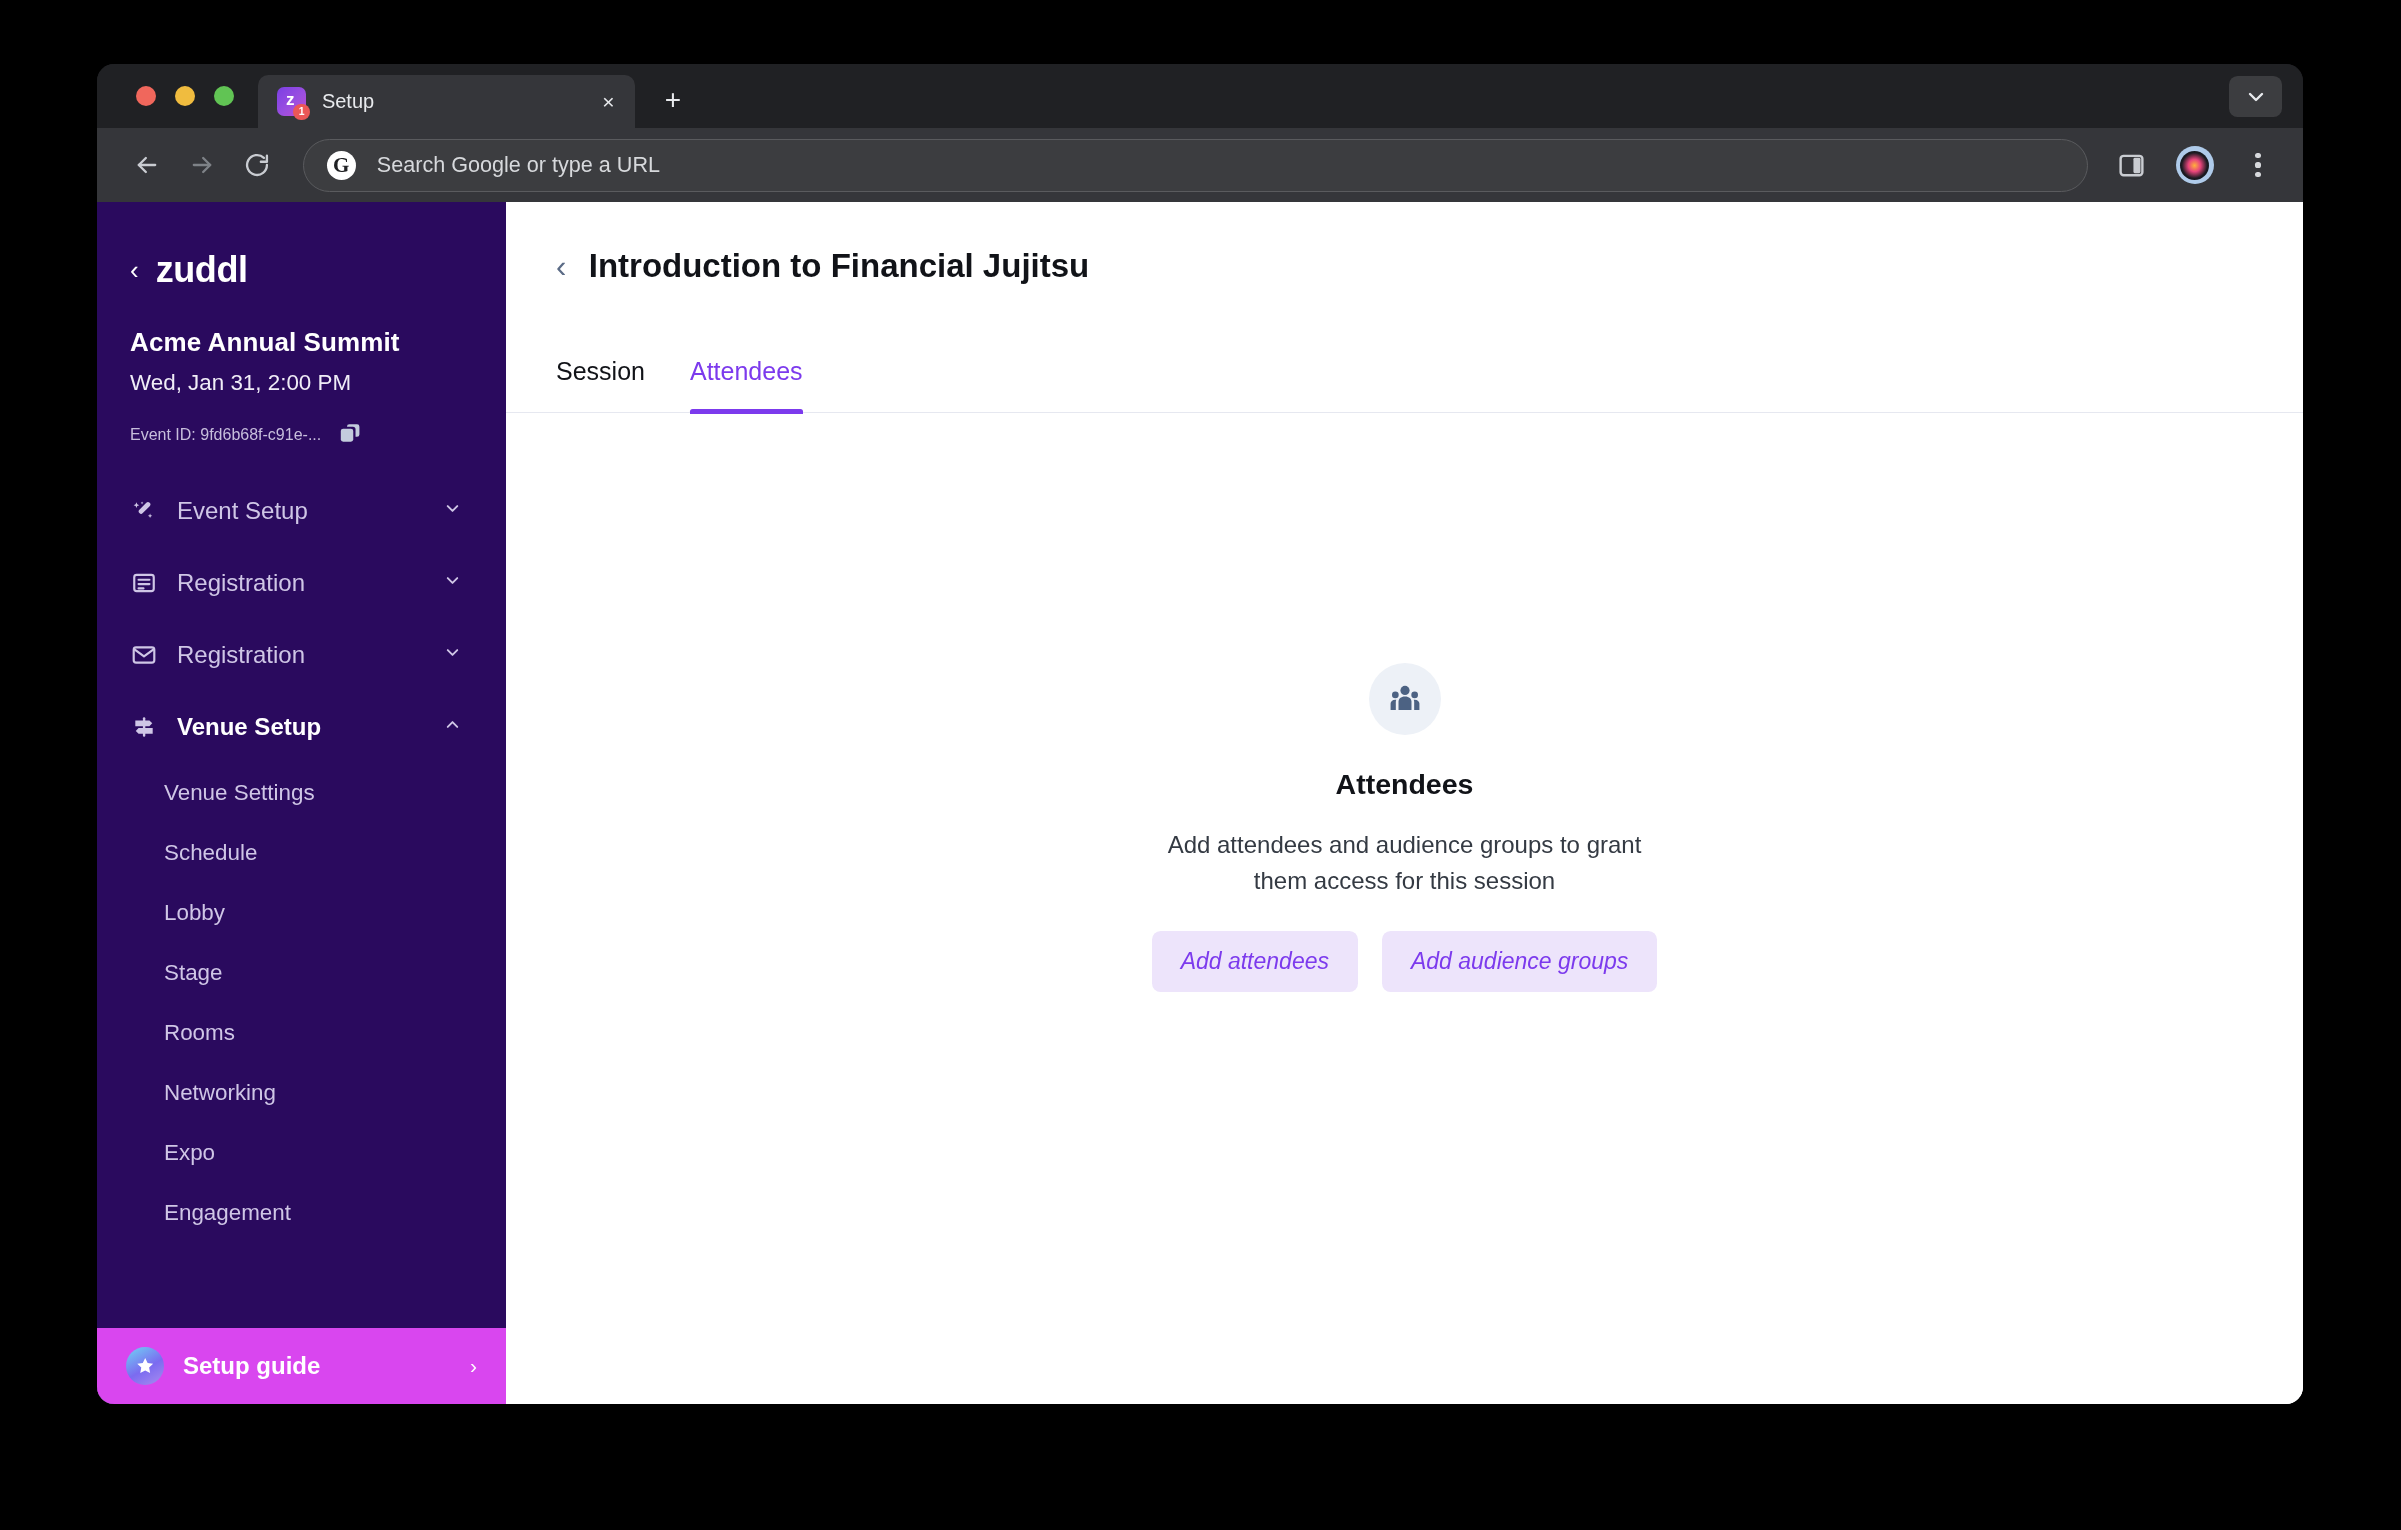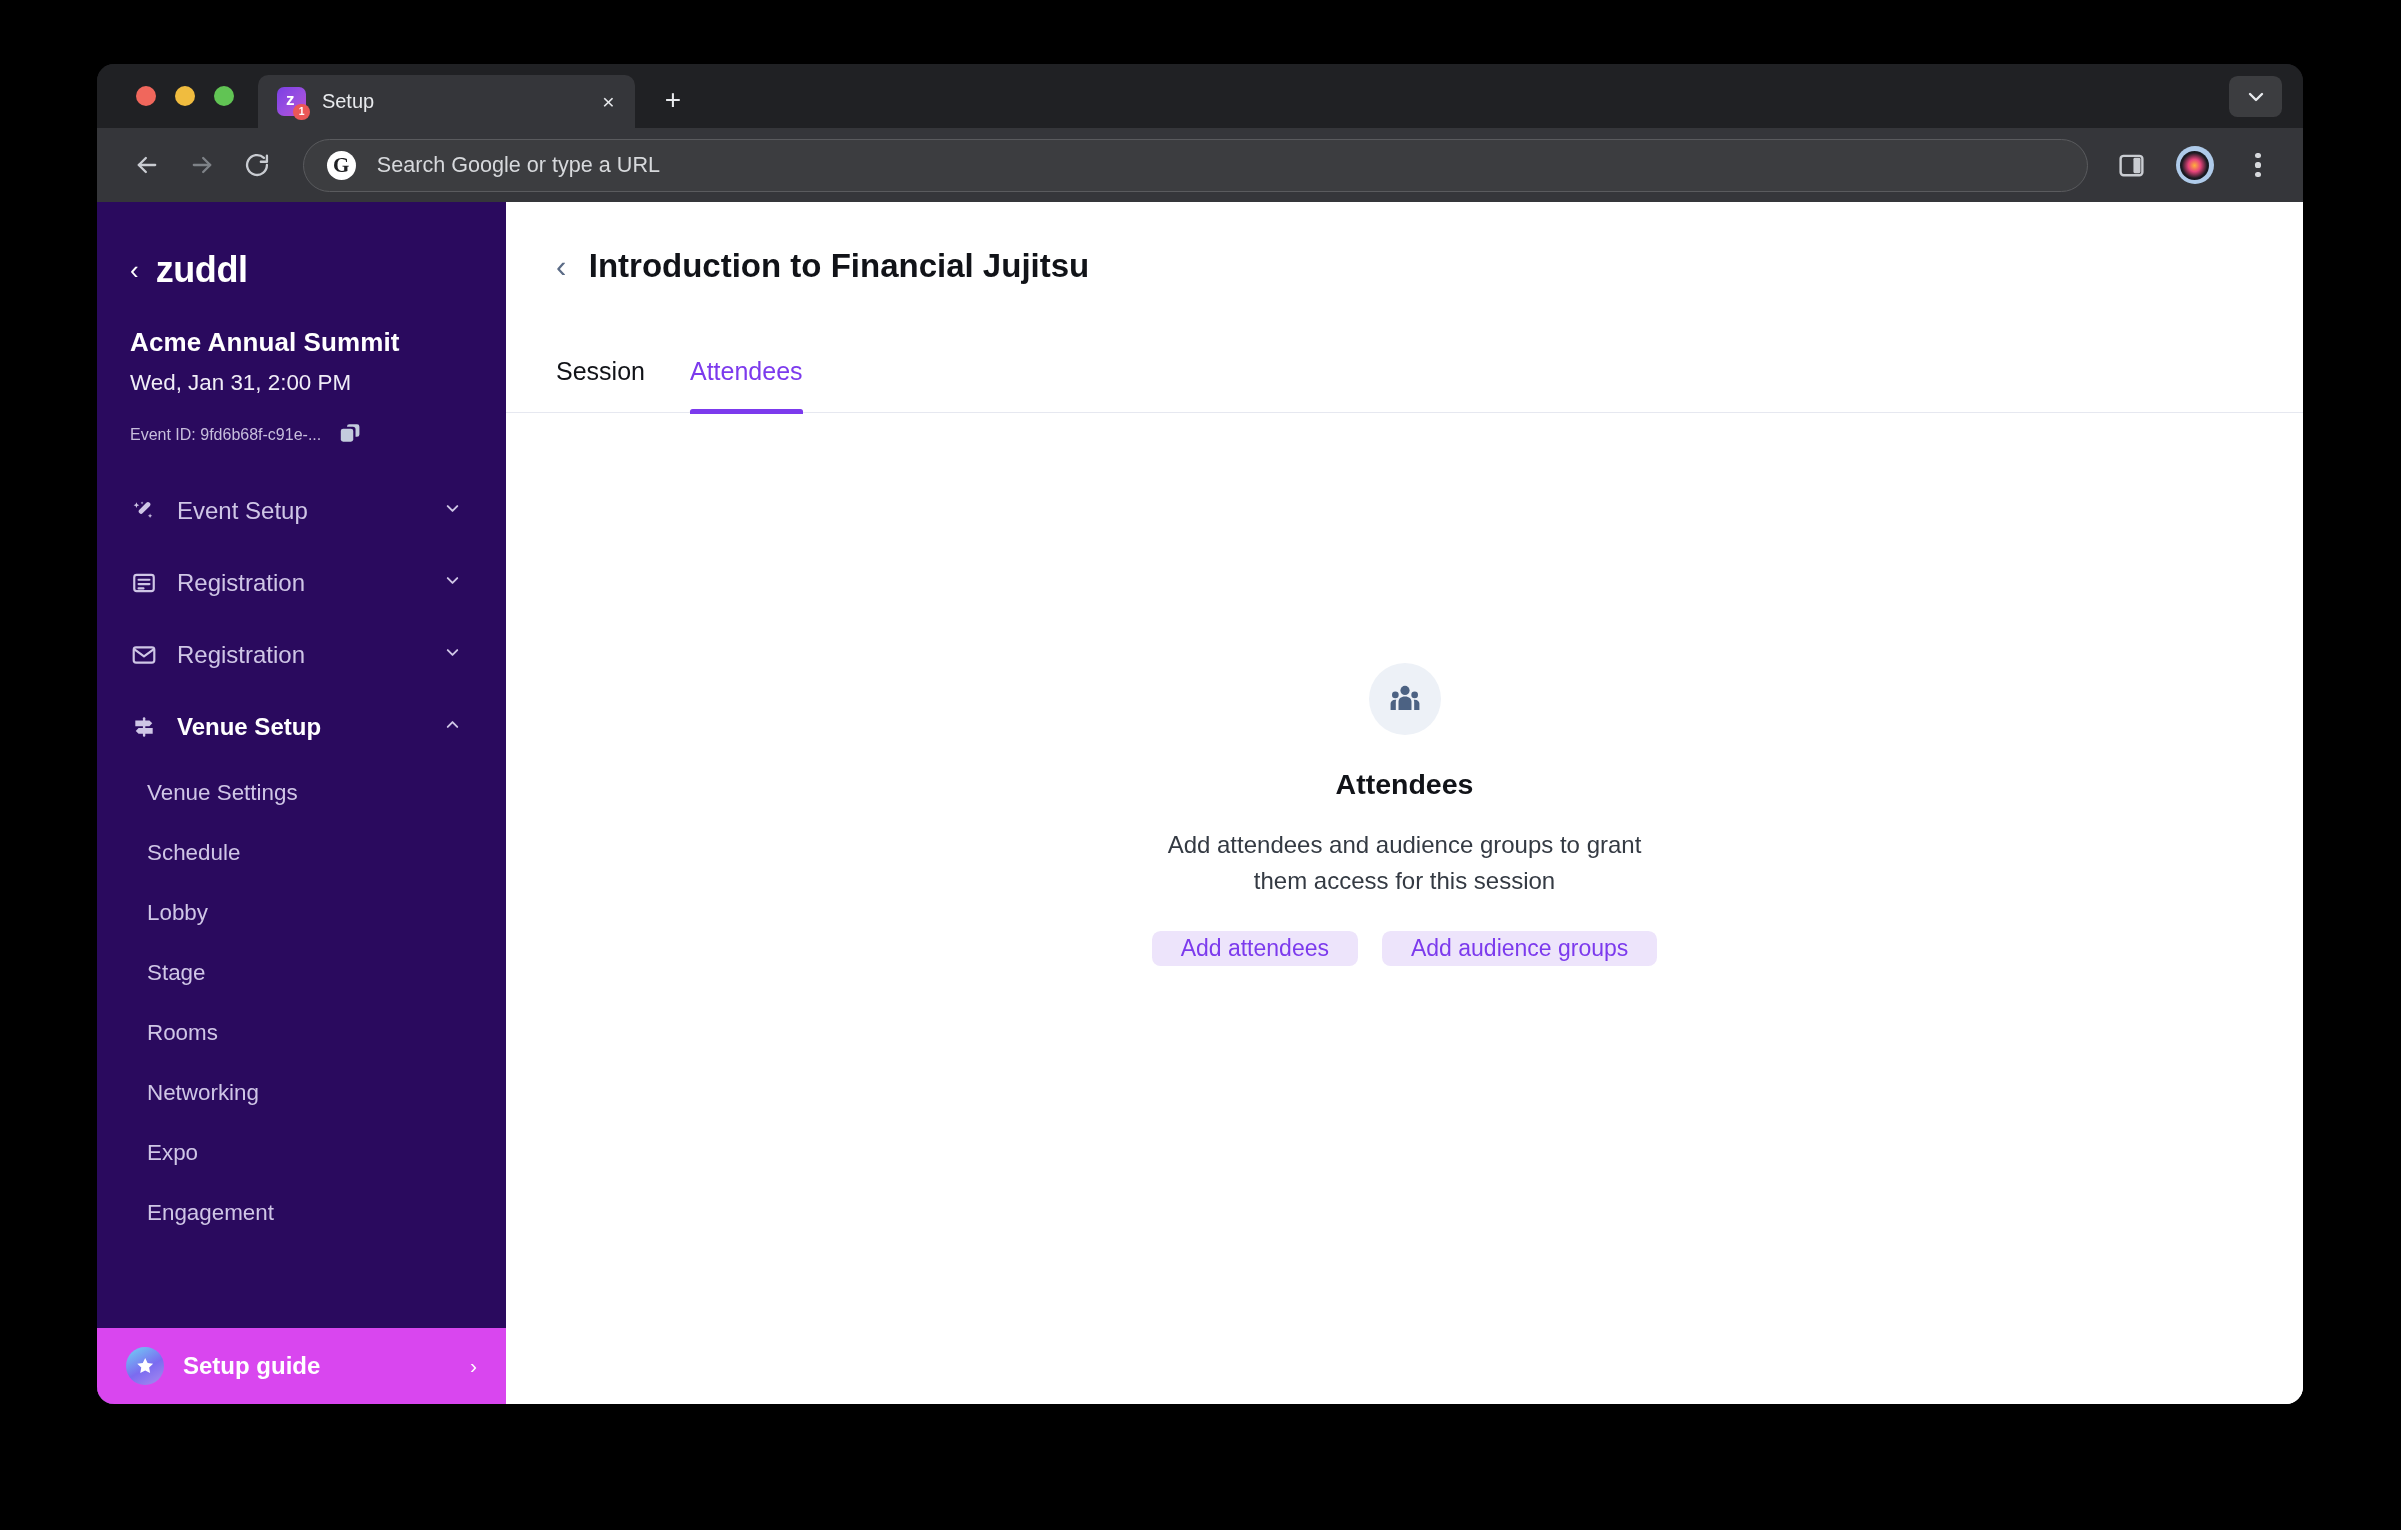--- a/index.html
+++ b/index.html
@@ -185,21 +185,21 @@
     width: 28px; height: 28px; flex: 0 0 auto;
     display: flex; align-items: center; justify-content: center;
   }
   .nav-group .glabel {
     flex: 1 1 auto; font-size: 24px; color: #CFC6E6;
   }
   .nav-group.expanded .glabel { color: #ffffff; font-weight: 700; }
   .nav-group .gchev { color: #CFC6E6; font-size: 17px; }
   .sub-item {
     height: 60px; display: flex; align-items: center;
-    padding-left: 50px; font-size: 22.4px; color: #CFC6E6;
+    padding-left: 67px; font-size: 22.4px; color: #CFC6E6;
   }
 
   #setup-guide {
     position: absolute; left: 0; right: 0; bottom: 0;
     height: 76px; background: #d946ef;
     display: flex; align-items: center;
     padding: 0 29px 0 29px; gap: 19px;
   }
   #setup-guide .star-circle {
     width: 38px; height: 38px; border-radius: 50%;
@@ -260,22 +260,23 @@
   #empty-desc {
     margin-top: 26px; font-size: 24px; color: #343A43;
     text-align: center; line-height: 1.48; max-width: 483px;
   }
   #empty-actions {
     margin-top: 33px; display: flex; gap: 24px;
   }
   .lav-btn {
     background: #EDE4FB; color: #7C3AED;
     font-size: 23px; border: none; border-radius: 8.6px;
-    padding: 4px 29px; font-family: inherit;
+    padding: 17px 29px; font-family: inherit;
     white-space: nowrap;
+    font-style: italic;
   }
 </style>
 </head>
 <body>
 
 <div id="browser-window">
 
   <div id="tab-strip">
     <div id="traffic-lights">
       <span class="light red"></span>

